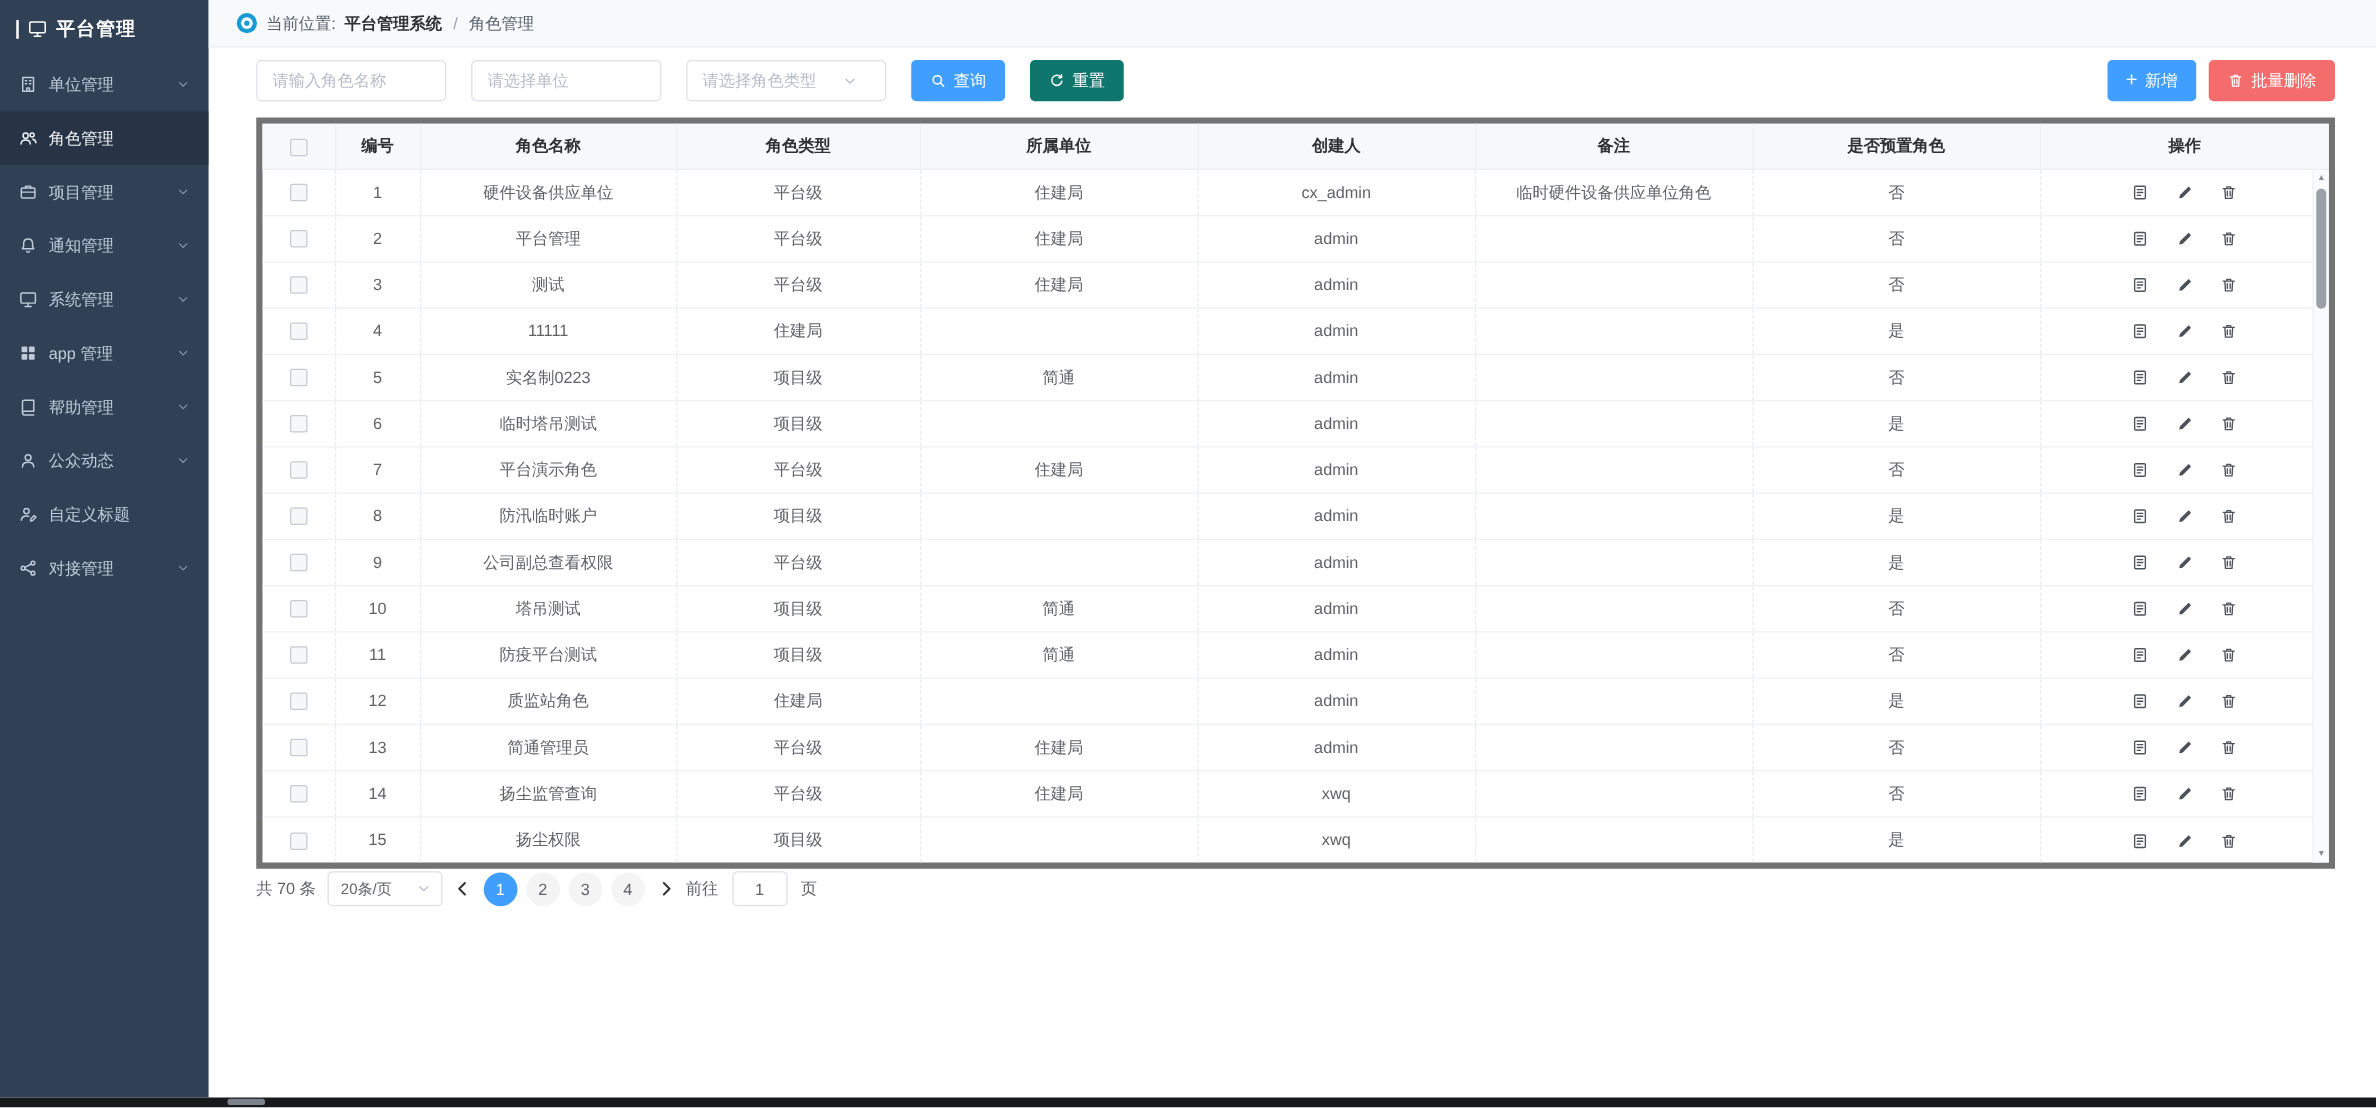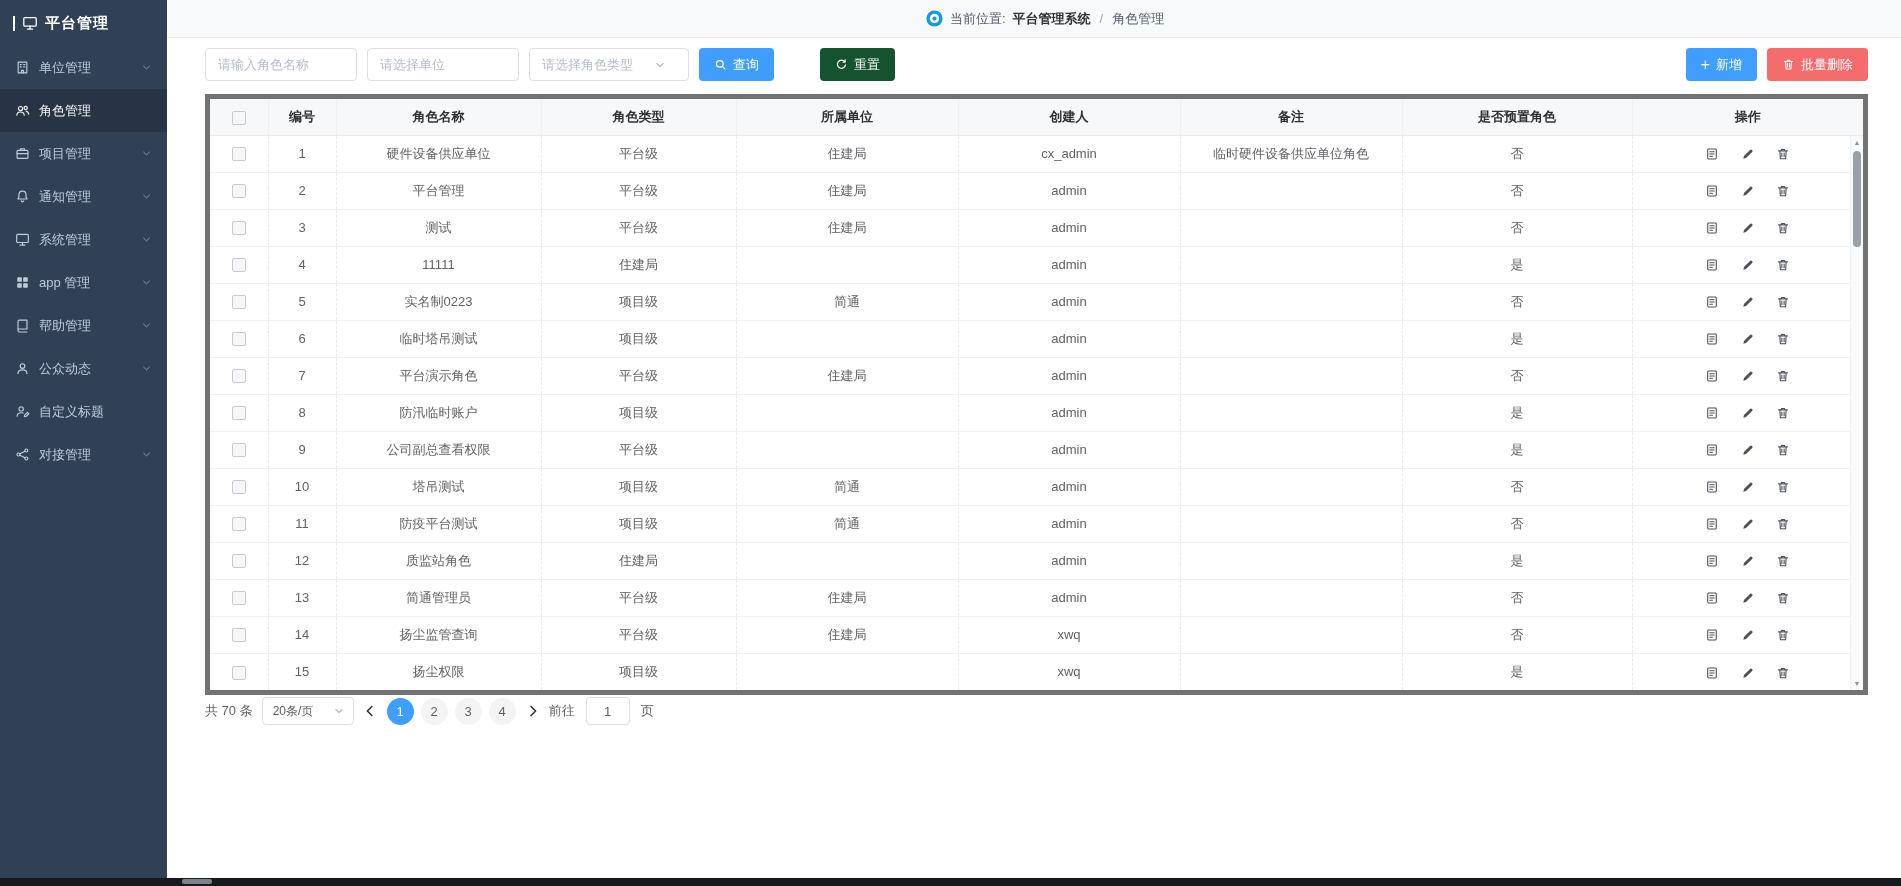--- a/index.html
+++ b/index.html
@@ -15,38 +15,38 @@
   .logo-text { font-size:15px; font-weight:700; letter-spacing:1px; }
   .menu-item { height:43px; display:flex; align-items:center; gap:9px; padding:0 15px; font-size:13px; cursor:pointer; }
   .menu-item.active { background:#263445; color:#f2f5f8; }
   .mi-icon { width:15px; height:15px; flex:0 0 15px; }
   .mi-label { flex:1; white-space:nowrap; }
   .mi-arrow { width:11px; height:11px; color:#8a97a8; }
 
   
   .main { flex:1; display:flex; flex-direction:column; background:#fff; min-width:0; }
   .breadcrumb-bar { height:38px; flex:0 0 38px; background:#f7f9fb; border-bottom:1px solid #ebedf0;
-    display:flex; align-items:center; padding-left:22px; gap:7px; font-size:13px; color:#57606b;justify-content:center; }
+    display:flex; align-items:center; padding-left:22px; gap:7px; font-size:13px; color:#57606b; }
   .bc-icon { width:17px; height:17px; }
   .bc-root { color:#303133; font-weight:700; }
   .bc-sep { color:#9aa3ad; margin:0 2px; }
   .content { flex:1; padding:10px 33px 0 38px; display:flex; flex-direction:column; }
 
   
-  .toolbar { display:flex; align-items:center; gap:10px; margin-bottom:13px;justify-content:flex-end; }
+  .toolbar { display:flex; align-items:center; gap:20px; margin-bottom:13px;justify-content:flex-end; }
   .inp { width:152px; height:33px; border:1px solid #dcdfe6; border-radius:4px; padding:0 12px;
     font-size:13px; color:#606266; outline:none; background:#fff; font-family:inherit; }
   .inp::placeholder { color:#b6bdc9; }
   .select { width:160px; height:33px; border:1px solid #dcdfe6; border-radius:4px; padding:0 22px 0 12px;
     display:flex; align-items:center; justify-content:space-between; font-size:13px; color:#b6bdc9; background:#fff; cursor:pointer; }
   .select-arrow { width:12px; height:12px; color:#b0b6c0; flex:0 0 12px; }
   .btn { height:33px; border:none; border-radius:4px; padding:0 15px; display:inline-flex; align-items:center;
     gap:6px; font-size:13px; color:#fff; cursor:pointer; font-family:inherit; white-space:nowrap; }
   .btn-primary { background:#409eff; }
-  .btn-info { background:#14532d;margin-left:36px; }
+  .btn-info { background:#0f766e; }
   .btn-danger { background:#f56c6c; }
   .btn-icon { width:13px; height:13px; display:inline-flex; }
   .btn-icon.plus { width:auto; height:auto; font-size:16px; line-height:13px; }
   .toolbar-right { margin-left:auto; display:flex; gap:10px; }
 
   
   .table-wrap { position:relative; border:5px solid #737373; }
   table { width:100%; border-collapse:collapse; table-layout:fixed; font-size:13px; }
   thead th { background:#f7f8fa; height:36px; font-weight:700; color:#303133; text-align:center;
     border-bottom:1px solid #e9edf2; border-right:1px solid #eef0f4; }

